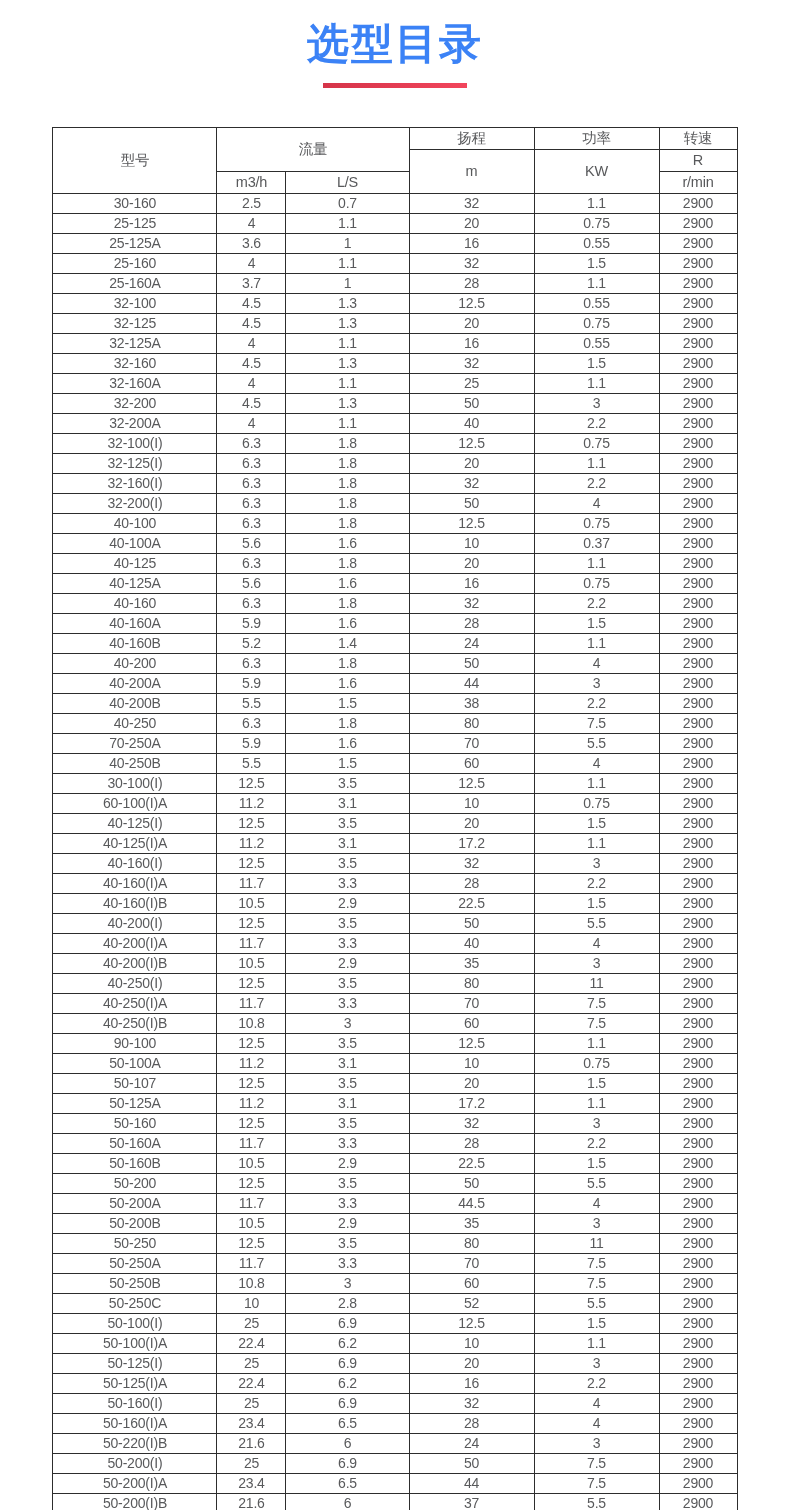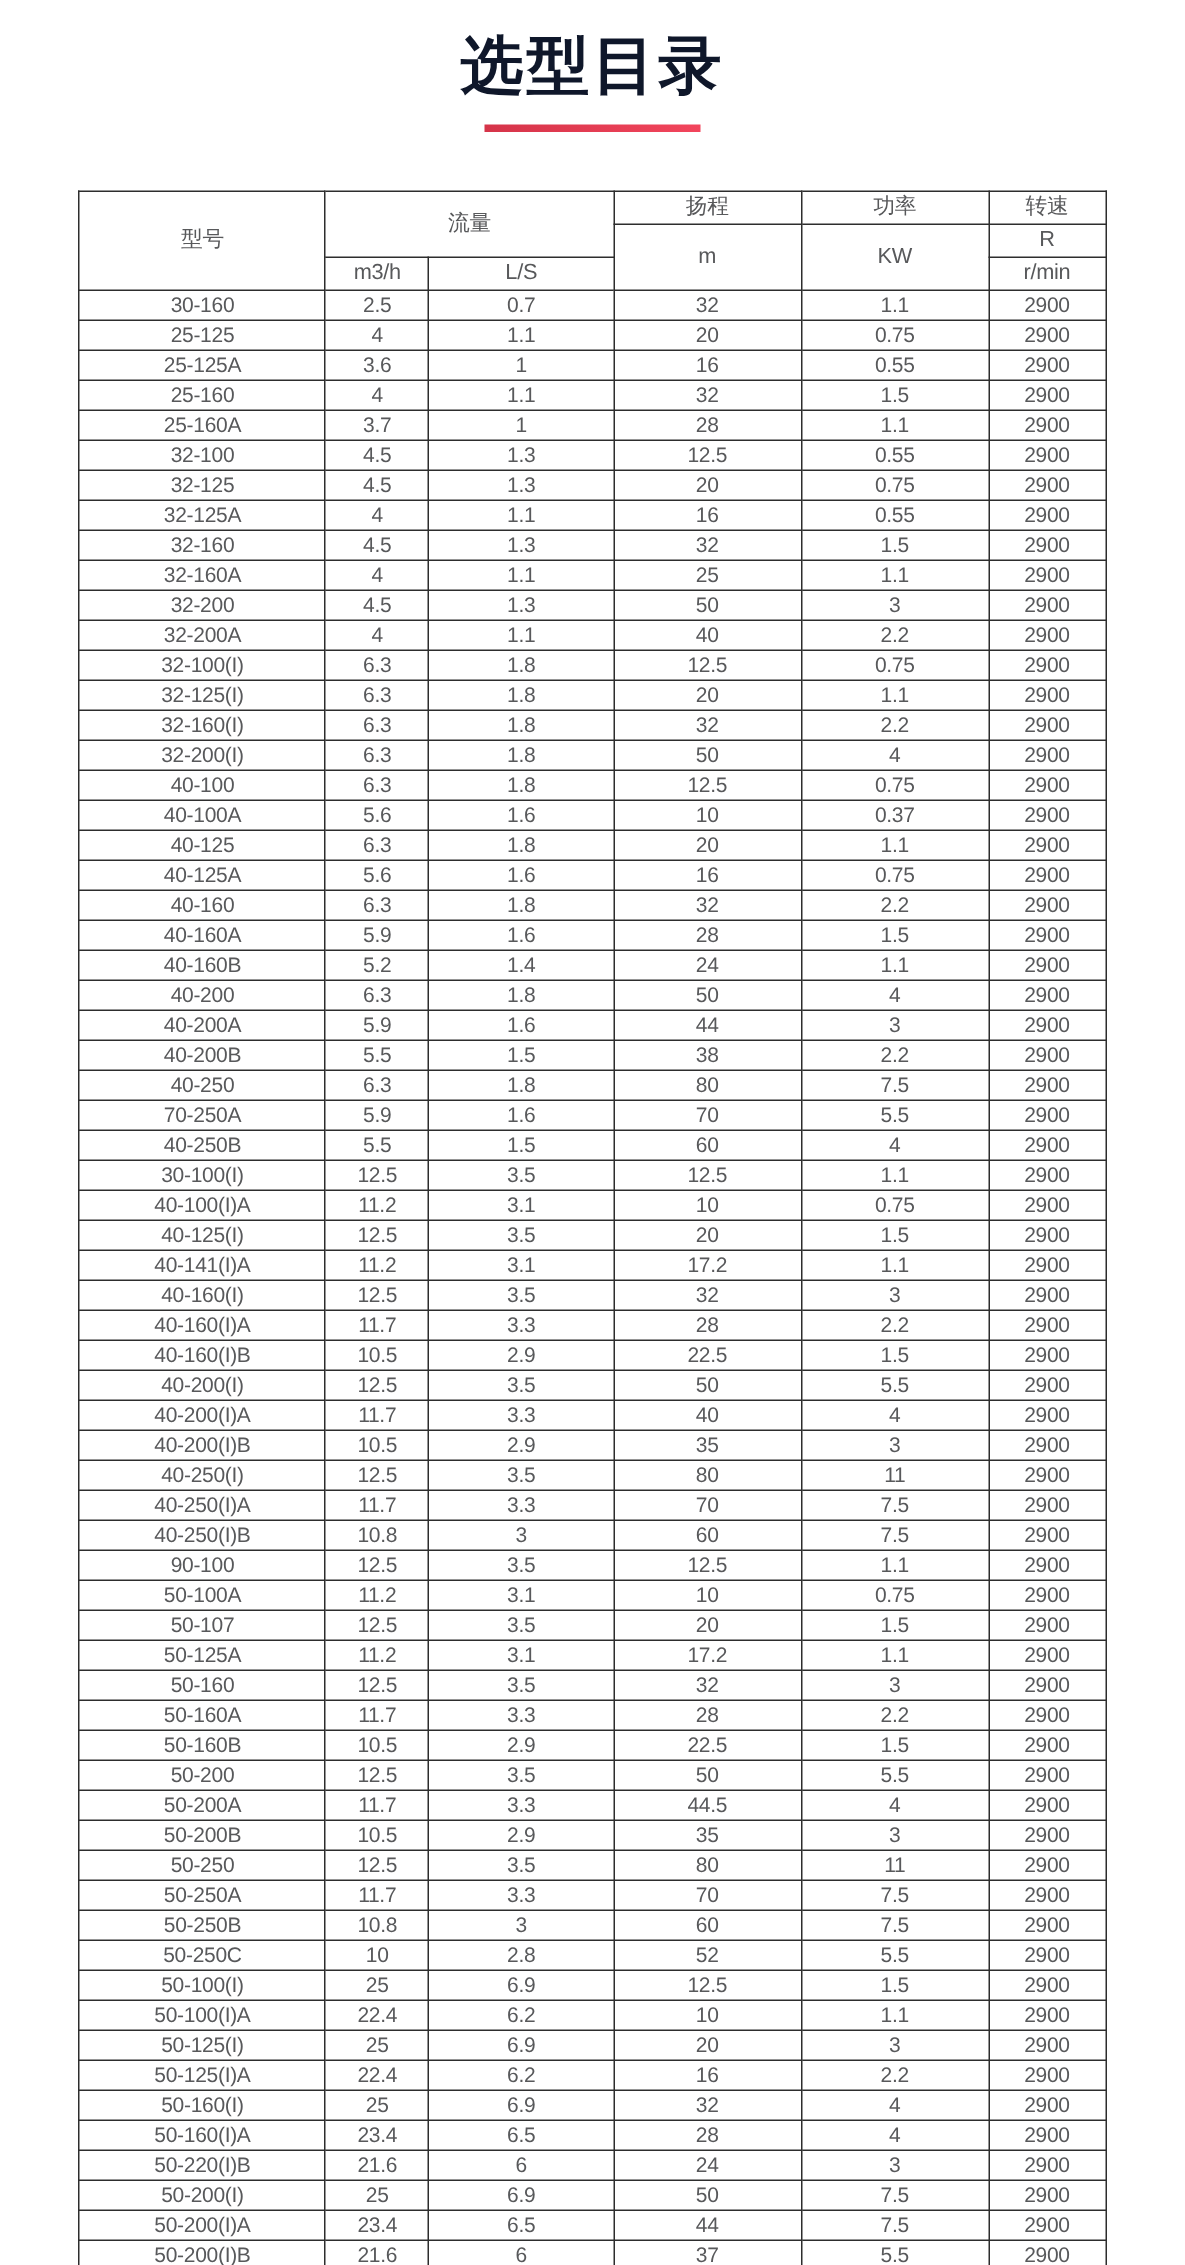--- a/index.html
+++ b/index.html
@@ -14,21 +14,21 @@
   .page {
     width: 790px;
   }
   .page-title {
     margin: 0;
     padding-top: 20px;
     text-align: center;
     font-size: 42px;
     line-height: 48px;
     font-weight: bold;
-    color: #0f172a;
+    color: #3b82f6;
     letter-spacing: 2px;
   }
   .title-divider {
     width: 144px;
     height: 5px;
     margin: 15px auto 0 auto;
     background: linear-gradient(90deg, #d53449, #f2455c);
   }
   table.spec-table {
     border-collapse: collapse;
@@ -331,37 +331,37 @@
         </tr>
         <tr>
           <td>30-100(I)</td>
           <td>12.5</td>
           <td>3.5</td>
           <td>12.5</td>
           <td>1.1</td>
           <td>2900</td>
         </tr>
         <tr>
-          <td>40-100(I)A</td>
+          <td>60-100(I)A</td>
           <td>11.2</td>
           <td>3.1</td>
           <td>10</td>
           <td>0.75</td>
           <td>2900</td>
         </tr>
         <tr>
           <td>40-125(I)</td>
           <td>12.5</td>
           <td>3.5</td>
           <td>20</td>
           <td>1.5</td>
           <td>2900</td>
         </tr>
         <tr>
-          <td>40-141(I)A</td>
+          <td>40-125(I)A</td>
           <td>11.2</td>
           <td>3.1</td>
           <td>17.2</td>
           <td>1.1</td>
           <td>2900</td>
         </tr>
         <tr>
           <td>40-160(I)</td>
           <td>12.5</td>
           <td>3.5</td>

